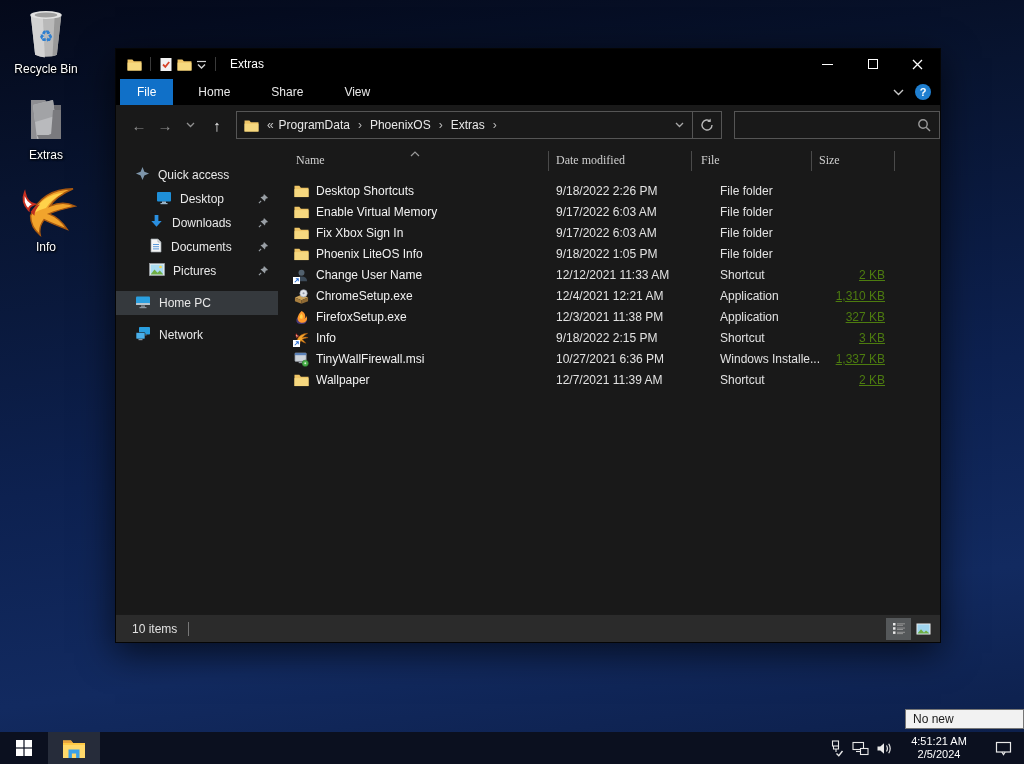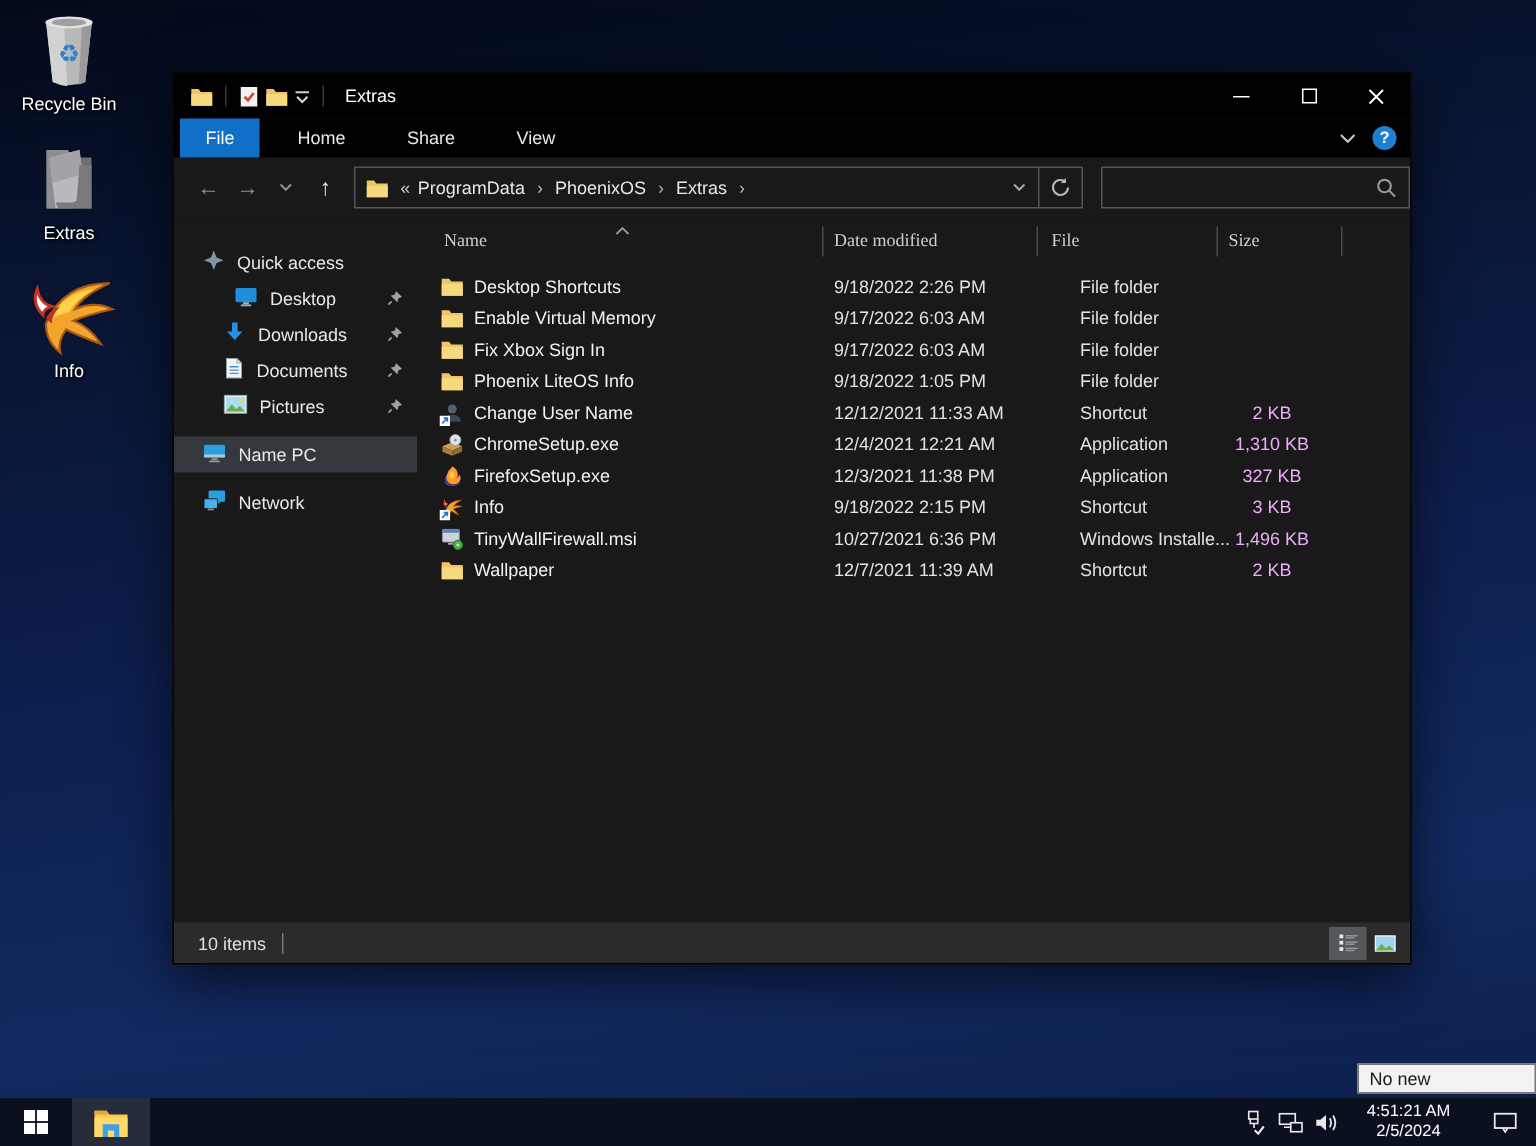--- a/index.html
+++ b/index.html
@@ -67,21 +67,21 @@
   .colhead .hcell { position:absolute; top:6px; }
   .hsep { position:absolute; top:4px; width:1px; height:20px; background:#4a4a4a; }
   .sortcaret { position:absolute; top:-1px; left:132px; }
   .rows { position:absolute; top:36px; left:0; right:0; }
   .frow { position:relative; height:21px; }
   .frow .c-icon { position:absolute; left:16px; top:3px; width:15px; height:15px; }
   .frow .cell { position:absolute; top:0; line-height:21px; white-space:nowrap; overflow:hidden; }
   .c-name { left:38px; width:228px; color:#f2f2f2; }
   .c-date { left:278px; width:132px; color:#e2e2e2; }
   .c-type { left:442px; width:108px; color:#e2e2e2; }
-  .c-size { left:533px; width:74px; text-align:center; color:#f0abfc; }
+  .c-size { left:533px; width:74px; text-align:right; color:#4d7c0f;text-decoration:underline; }
   .ovl { position:absolute; left:-1px; bottom:-1px; width:7px; height:7px; }
 
   .statusbar { position:absolute; bottom:0; left:0; right:0; height:28px; background:#2b2b2b;
     display:flex; align-items:center; padding-left:16px; color:#e0e0e0; font-size:12px;
     border-top:1px solid #1a1a1a; }
   .statusbar .ssep { width:1px; height:14px; background:#777; margin-left:11px; }
   .view-toggles { margin-left:auto; margin-right:4px; display:flex; }
   .vbtn { width:25px; height:22px; display:flex; align-items:center; justify-content:center; }
   .vbtn.active { background:#55585a; }
 
@@ -353,21 +353,21 @@
 
         <div class="side-item lvl0 selected" style="top:146px;">
           <span>
             <svg width="16" height="15" viewBox="0 0 16 15">
                 <rect x="1" y="2.5" width="14" height="8.5" rx="1" fill="#2a9fe0"></rect>
                 <rect x="1" y="9" width="14" height="2" rx=".5" fill="#b8c4cc"></rect>
                 <rect x="6" y="11.5" width="4" height="1.3" fill="#8a96a0"></rect>
                 <rect x="4.5" y="13" width="7" height="1.2" fill="#8a96a0"></rect>
               </svg>
           </span>
-          <span>Name PC</span>
+          <span>Home PC</span>
         </div>
 
         <div class="side-item lvl0" style="top:178px;">
           <span>
             <svg width="16" height="15" viewBox="0 0 16 15">
                 <rect x="4" y="1" width="11" height="7.5" rx=".8" fill="#2a9fe0"></rect>
                 <rect x="7.5" y="8.5" width="4" height="1" fill="#8a96a0"></rect>
                 <rect x="1" y="6.5" width="9" height="6.5" rx=".8" fill="#4ab0ea" stroke="#1a1a1a" stroke-width=".6"></rect>
                 <rect x="3.5" y="13" width="4" height="1.2" fill="#8a96a0"></rect>
               </svg>
@@ -509,21 +509,21 @@
                   <rect x="1" y="1" width="12" height="9" rx=".8" fill="#cdd3da" stroke="#8a9099" stroke-width=".7"></rect>
                   <rect x="1" y="1" width="12" height="2.4" fill="#5a81b8"></rect>
                   <rect x="5" y="10.5" width="4" height="1.4" fill="#9aa0a8"></rect>
                   <circle cx="12" cy="12" r="3.3" fill="#49b04a" stroke="#2f7a30" stroke-width=".7"></circle>
                   <circle cx="12" cy="12" r="1" fill="#d8f0d8"></circle>
                 </svg>
             </span>
             <span class="cell c-name">TinyWallFirewall.msi</span>
             <span class="cell c-date">10/27/2021 6:36 PM</span>
             <span class="cell c-type">Windows Installe...</span>
-            <span class="cell c-size">1,496 KB</span>
+            <span class="cell c-size">1,337 KB</span>
           </div>
 
           <div class="frow">
             <span class="c-icon">
               <svg width="15" height="14" viewBox="0 0 16 14">
                   <path d="M.5 1.5h5.2l1.6 2H15.5v10H.5Z" fill="#efc566"></path>
                   <path d="M.5 5H15.5v8.5H.5Z" fill="#f6d87f"></path>
                 </svg>
             </span>
             <span class="cell c-name">Wallpaper</span>

